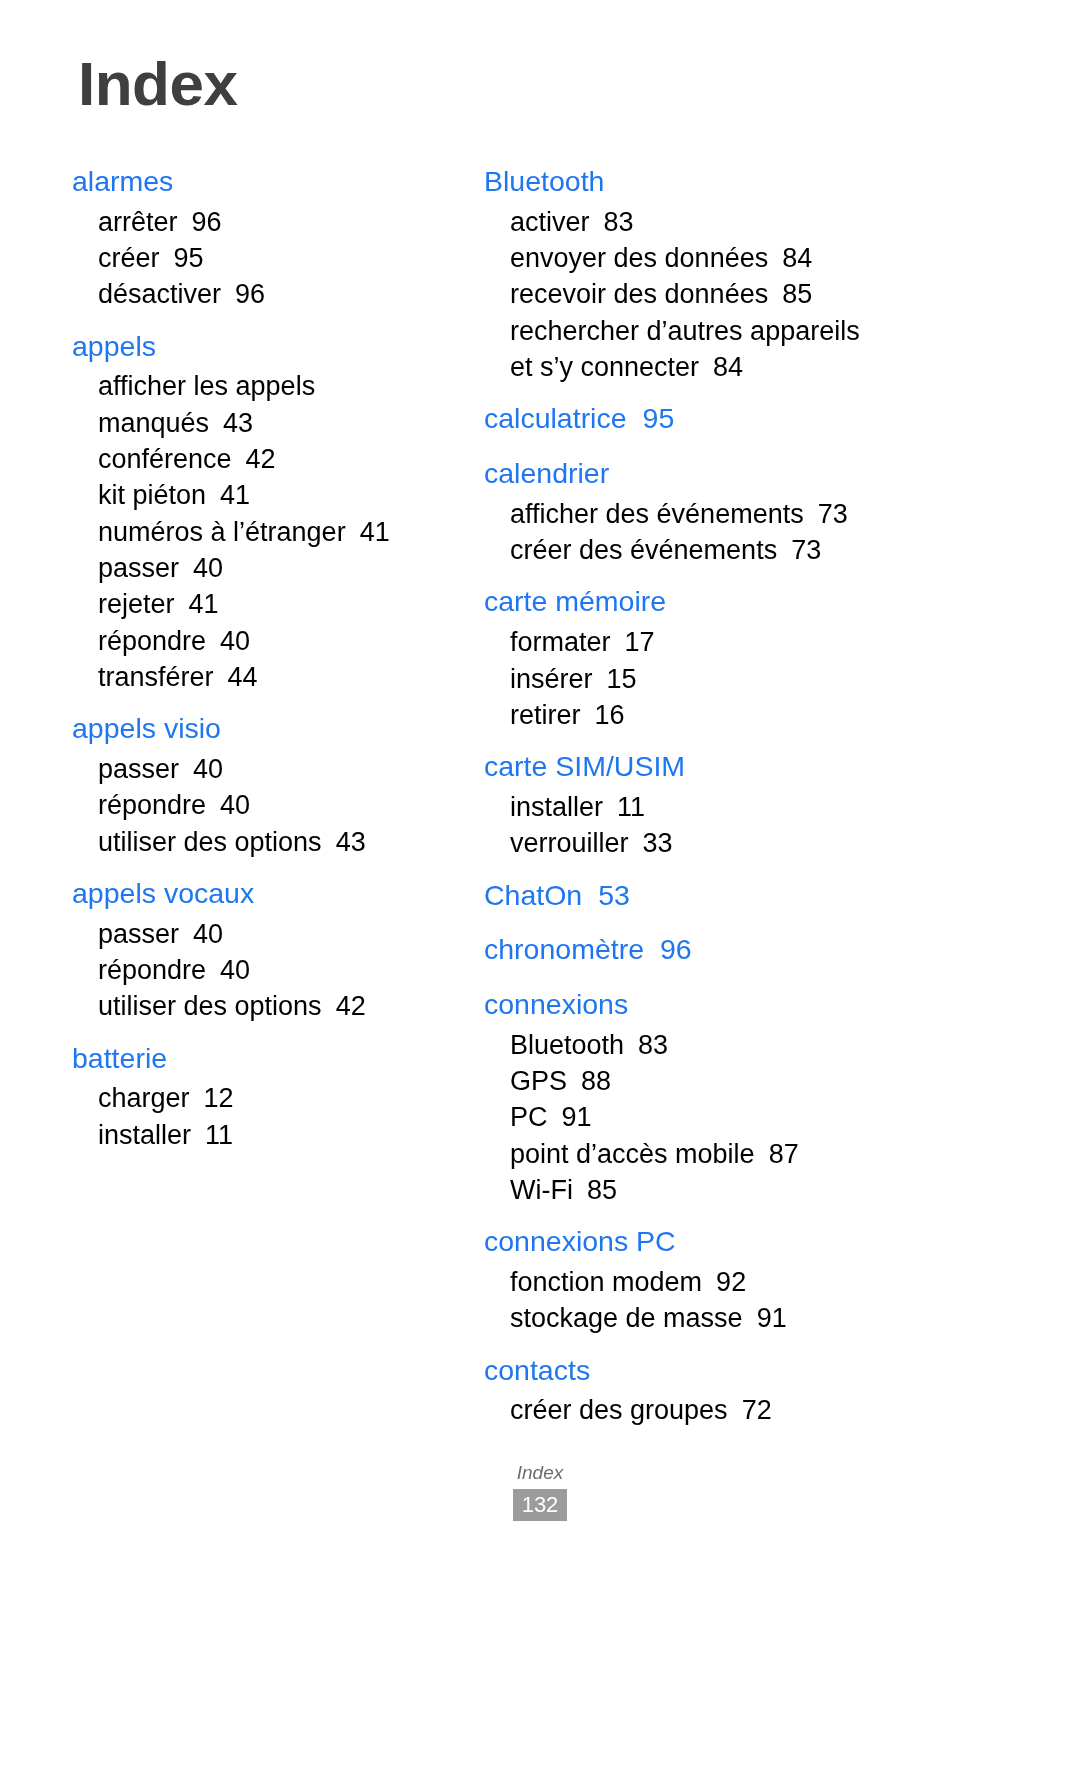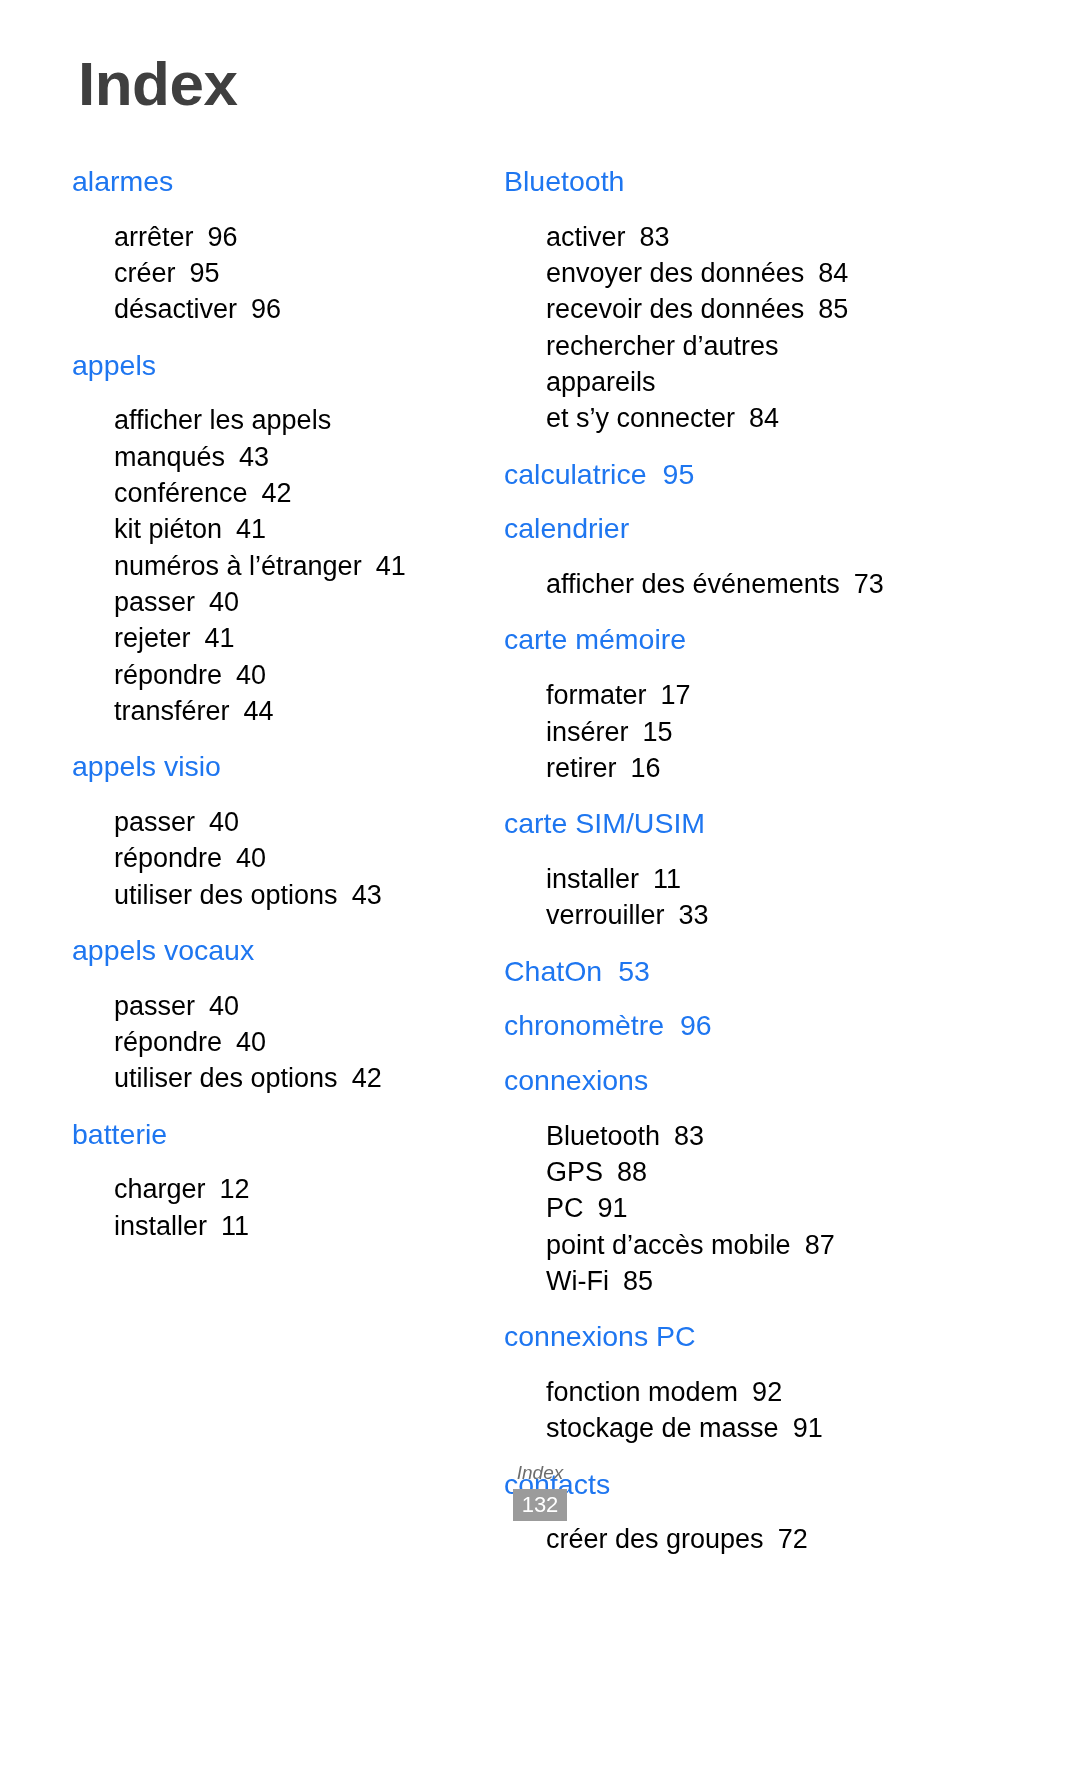--- a/index.html
+++ b/index.html
@@ -35,21 +35,21 @@
   }
 
   .columns {
     position: absolute;
     left: 72px;
     top: 160px;
     width: 936px;
     display: flex;
     flex-direction: row;
     align-items: flex-start;
-    gap: 36px;
+    gap: 16px;
   }
 
   .column {
     width: 396px;
     flex: 0 0 auto;
   }
 
   .entry {
     margin-bottom: 2px;
   }
@@ -66,21 +66,21 @@
   .entry:first-child > .entry-head {
     margin-top: 0;
   }
 
   .entry-head .pagenum {
     color: #1e76f0;
     margin-left: 16px;
   }
 
   .subitems {
-    margin: 16px;
+    margin: 0;
     padding: 0;
     list-style: none;
   }
 
   .subitem {
     color: #000000;
     font-size: 27px;
     line-height: 1.345;
     padding-left: 26px;
     white-space: pre-wrap;
@@ -194,20 +194,21 @@
       </div>
 
       <div class="entry">
         <div class="entry-head"><span>calculatrice</span><span class="pagenum">95</span></div>
       </div>
 
       <div class="entry">
         <div class="entry-head"><span>calendrier</span></div>
         <ul class="subitems">
           <li class="subitem"><span>afficher des événements</span><span class="pagenum">73</span></li>
+          <li class="subitem"><span>créer des événements</span><span class="pagenum">73</span></li>
         </ul>
       </div>
 
       <div class="entry">
         <div class="entry-head"><span>carte mémoire</span></div>
         <ul class="subitems">
           <li class="subitem"><span>formater</span><span class="pagenum">17</span></li>
           <li class="subitem"><span>insérer</span><span class="pagenum">15</span></li>
           <li class="subitem"><span>retirer</span><span class="pagenum">16</span></li>
         </ul>

